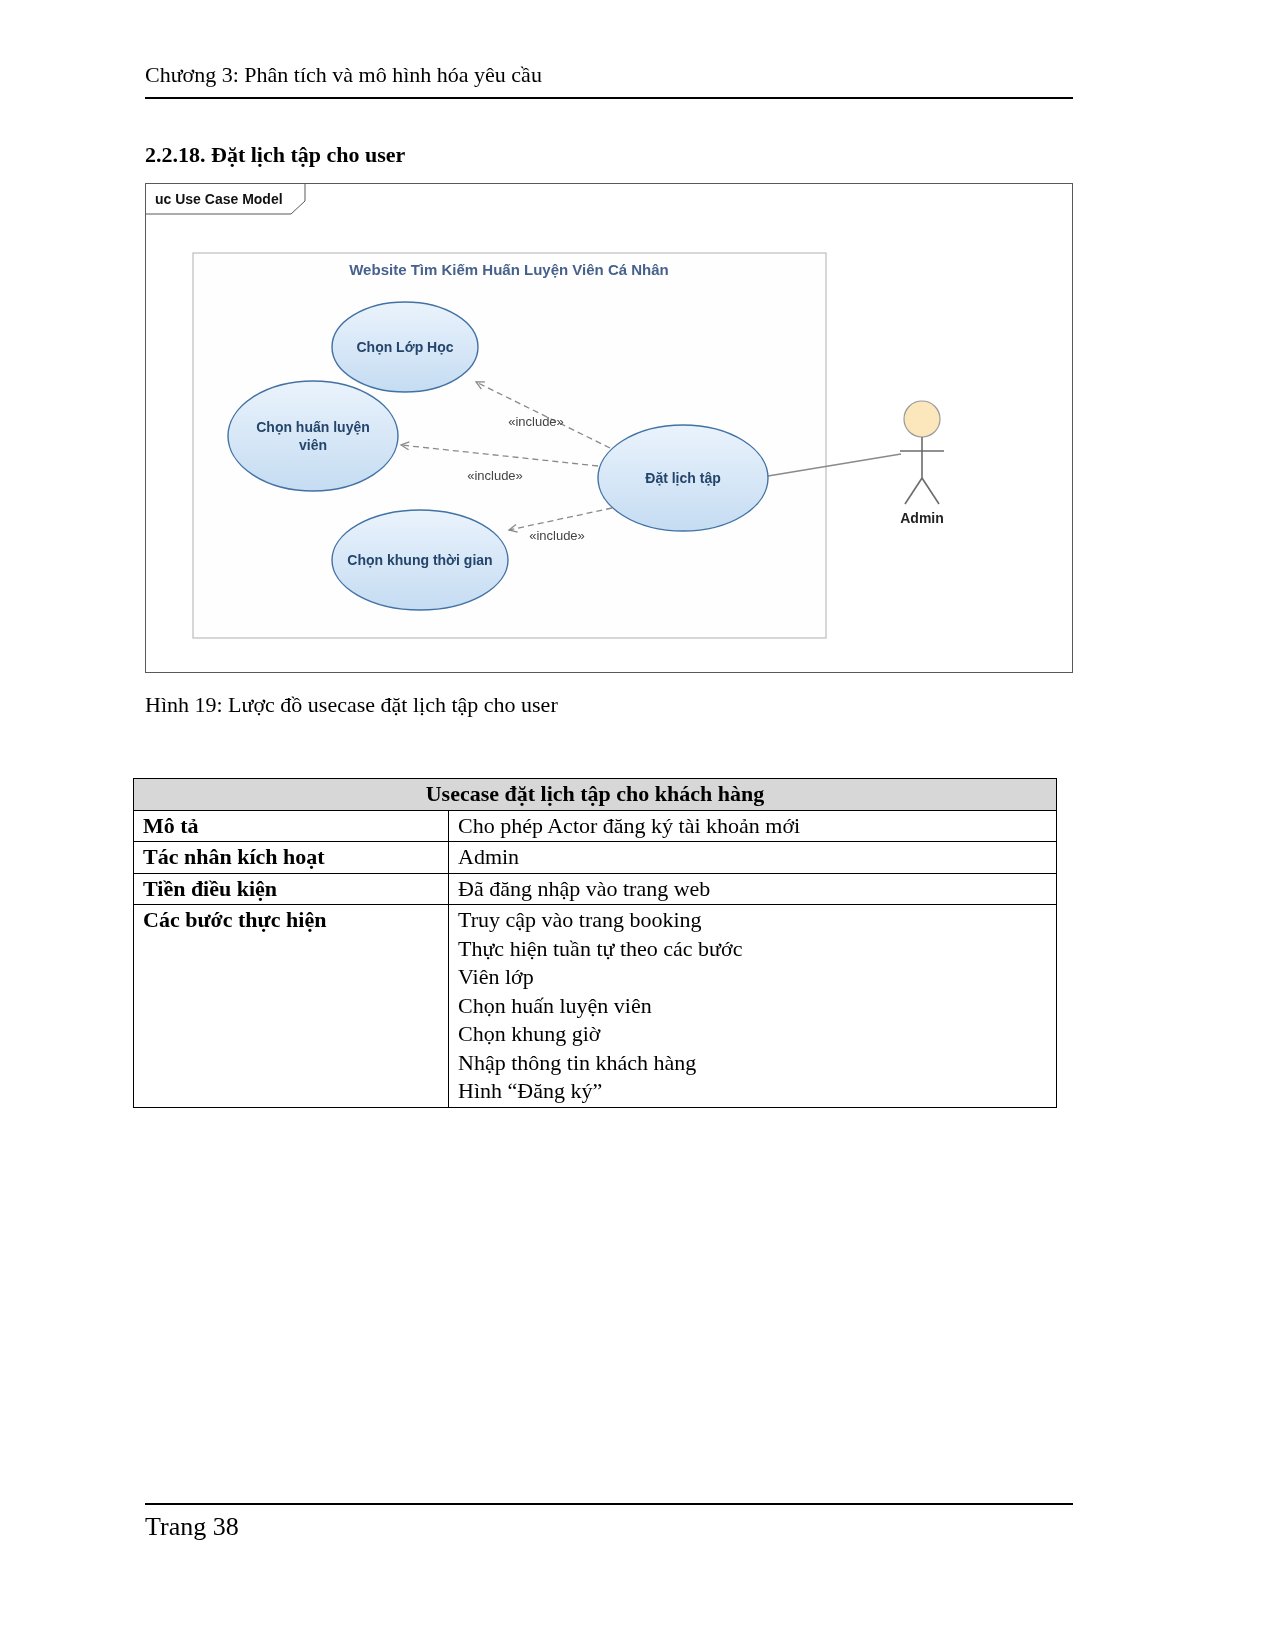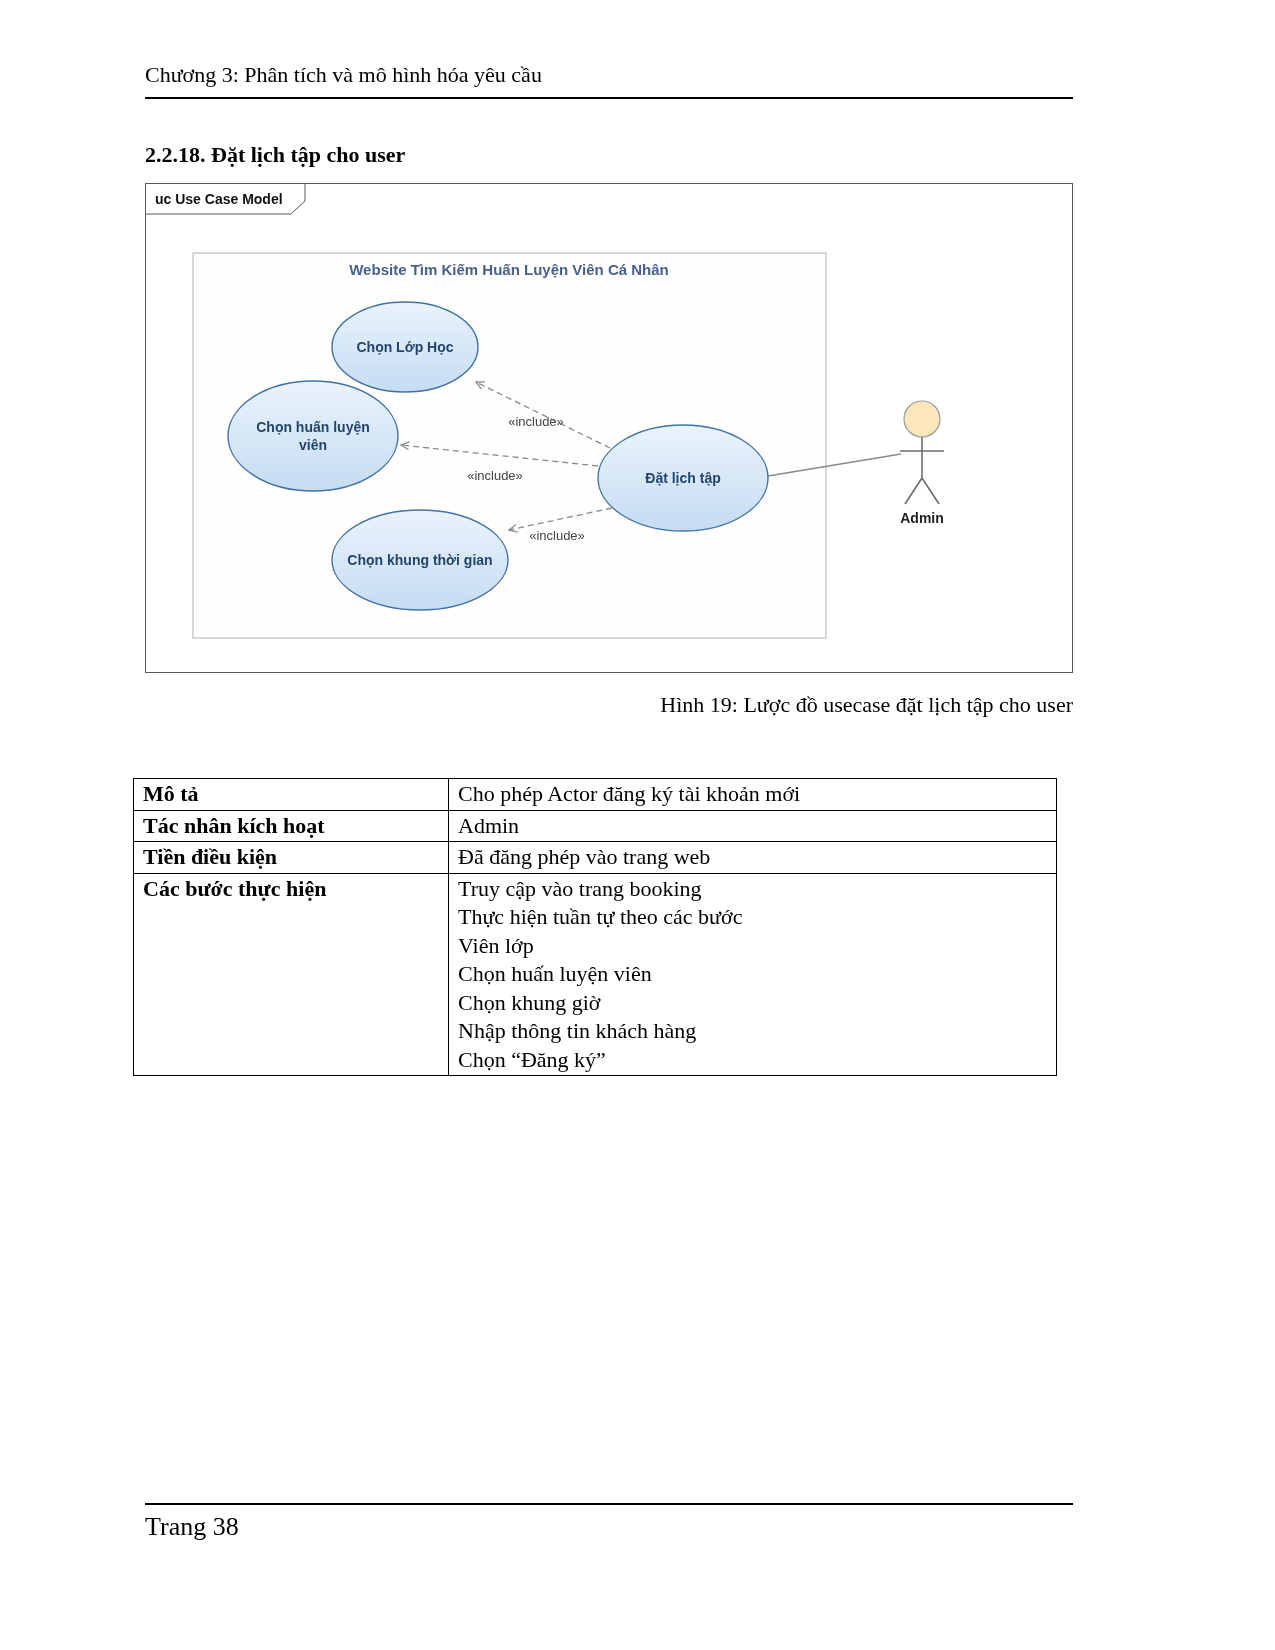--- a/index.html
+++ b/index.html
@@ -12,21 +12,21 @@
     position:absolute; left:145px; top:62px; width:928px;
     font-size:22px; padding-bottom:9px; border-bottom:2px solid #000;
   }
   .section-heading {
     position:absolute; left:145px; top:142px;
     font-size:22px; font-weight:bold;text-align:right;
   }
   .diagram-svg { position:absolute; left:145px; top:183px; }
   .figure-caption {
     position:absolute; left:145px; top:692px; width:928px;
-    text-align:right; font-size:22px;
+    text-align:left; font-size:22px;
   }
   .uc-table {
     position:absolute; left:133px; top:778px; width:924px;
     border-collapse:collapse; font-size:22px; table-layout:fixed;
   }
   .uc-table td {
     border:1px solid #000; padding:1px 9px; line-height:28.5px; vertical-align:top;
     overflow:hidden;
   }
   .table-header-cell { text-align:center; font-weight:bold; background:#d7d7d7; }
@@ -123,48 +123,51 @@
   </svg>
 
   <div class="figure-caption">Hình 19: Lược đồ usecase đặt lịch tập cho user</div>
 
   <table class="uc-table">
     <colgroup>
       <col style="width:315px">
       <col>
     </colgroup>
     <tbody>
+      <tr>
+        <td colspan="2" class="table-header-cell">Usecase đặt lịch tập cho khách hàng</td>
+      </tr>
     <tr>
           <td class="label-cell">Mô tả</td>
           <td class="value-cell">
             <div>Cho phép Actor đăng ký tài khoản mới</div>
           </td>
         </tr>
         <tr>
           <td class="label-cell">Tác nhân kích hoạt</td>
           <td class="value-cell">
             <div>Admin</div>
           </td>
         </tr>
         <tr>
           <td class="label-cell">Tiền điều kiện</td>
           <td class="value-cell">
-            <div>Đã đăng phép vào trang web</div>
+            <div>Đã đăng nhập vào trang web</div>
           </td>
         </tr>
         <tr>
           <td class="label-cell">Các bước thực hiện</td>
           <td class="value-cell">
             <div>Truy cập vào trang booking</div>
             <div>Thực hiện tuần tự theo các bước</div>
             <div>Viên lớp</div>
             <div>Chọn huấn luyện viên</div>
             <div>Chọn khung giờ</div>
             <div>Nhập thông tin khách hàng</div>
-            <div>Chọn “Đăng ký”</div>
+            <div>Hình “Đăng ký”</div>
           </td>
         </tr>
       </tbody>
   </table>
 
 
   <div class="footer-rule"></div>
   <div class="page-number">Trang 38</div>
 
 </div>

